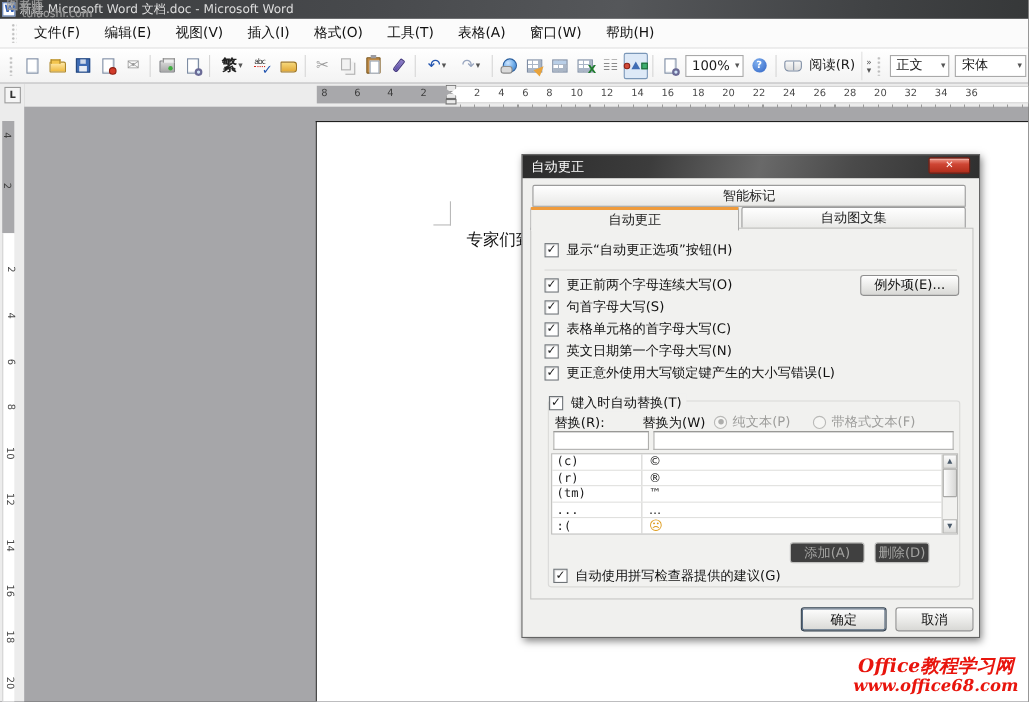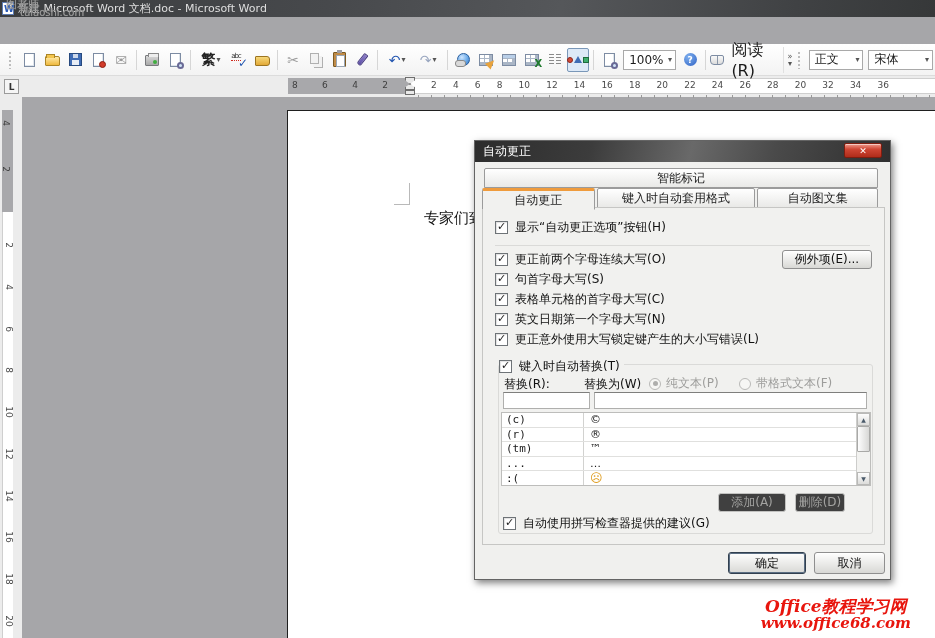--- a/index.html
+++ b/index.html
@@ -70,21 +70,21 @@
   .i-pencil { position:absolute; right:-3px; bottom:-3px; width:0; height:0; border-left:4px solid transparent; border-right:4px solid transparent; border-bottom:9px solid #e8a33c; transform:rotate(45deg); }
   .i-x { position:absolute; right:-4px; bottom:-4px; color:#1f7a2d; font-weight:bold; font-size:10px; }
   .i-cols { display:flex; gap:2px; }
   .i-cols span { width:5px; height:12px; background:repeating-linear-gradient(to bottom,#8a8a8a 0 1px,transparent 1px 3px); }
   .i-draw { display:flex; align-items:center; gap:1px; }
   .i-draw .c { width:6px; height:6px; border-radius:50%; background:#d24b3a; border:1px solid #8e2418; }
   .i-draw .t { width:0; height:0; border-left:4px solid transparent; border-right:4px solid transparent; border-bottom:7px solid #3f6cb4; }
   .i-draw .s { width:6px; height:6px; background:#3fae6f; border:1px solid #1f6a3d; }
   .i-help { width:13px; height:13px; border-radius:50%; background:radial-gradient(circle at 35% 30%,#7fb0ef,#2f62c4); color:#fff; font-size:9px; font-weight:bold; display:flex; align-items:center; justify-content:center; }
   .combo { height:20px; background:#fff; border:1px solid #a9a9a9; display:flex; align-items:center; justify-content:space-between; padding:0 3px 0 5px; font-size:12px; margin:0 2px; }
-  .tb-label { font-size:16px; margin-left:3px; }
+  .tb-label { font-size:12px; margin-left:3px; }
   .tb-overflow { width:15px; height:26px; display:flex; flex-direction:column; align-items:center; justify-content:center; color:#555; font-size:8px; line-height:7px; border-left:1px solid #e0e0e0; margin-left:2px; }
 
   
   .ruler-row { position:absolute; top:76px; left:22px; right:0; height:21px; background:#ececec; z-index:3; }
   .tabstop-box { position:absolute; left:4px; top:79px; width:15px; height:15px; background:#f5f5f5; border:1px solid #9b9b9b; font-size:9px; font-weight:bold; color:#333; display:flex; align-items:center; justify-content:center; z-index:4; }
   .hband-gray { position:absolute; left:288px; top:78px; width:122px; height:16px; background:#a8a8ab; z-index:3; }
   .hband-white { position:absolute; left:410px; top:78px; right:0; height:16px; background:#fff; border-top:1px solid #cfcfcf; border-bottom:1px solid #cfcfcf; z-index:3; }
   .hnums { position:absolute; display:flex; justify-content:space-between; font-size:9px; color:#4a4a4a; z-index:4; }
   .hnums.gray { left:292px; top:80px; width:96px; color:#3e3e3e; }
   .hnums.white { left:431px; top:80px; width:458px; }
@@ -152,21 +152,21 @@
   .ac-row:last-child .ac-to { color:#dd9a1a; font-size:12px; }
   .vsb { width:14px; border-left:1px solid #cdcdcb; background:#f2f2f0; display:flex; flex-direction:column; }
   .vsb .sb-btn { height:13px; background:linear-gradient(#fdfdfd,#dcdcda); border:1px solid #b9b9b7; font-size:6px; color:#4a5a6a; display:flex; align-items:center; justify-content:center; }
   .vsb .sb-track { flex:1; position:relative; }
   .vsb .sb-thumb { position:absolute; left:0; right:0; top:0; height:26px; background:linear-gradient(90deg,#fdfdfd,#d8d8d6); border:1px solid #a9a9a7; border-radius:1px; }
   .grp-btn { position:absolute; height:19px; }
   .btnrow-ok { position:absolute; left:253px; top:411px; width:78px; height:22px; }
   .btnrow-cancel { position:absolute; left:339px; top:411px; width:71px; height:22px; }
 
   
-  .footer-wm { position:absolute; right:24px; bottom:6px; z-index:60; text-align:center;
+  .footer-wm { position:absolute; right:9px; bottom:6px; z-index:60; text-align:center;
     color:#e8150d; font-style:italic; font-weight:bold; line-height:1.05;
     font-family:"DejaVu Serif","Liberation Serif",serif; }
   .footer-wm .l1 { font-size:17px; }
   .footer-wm .l2 { font-size:15px; }
 </style>
 </head>
 <body>
 
 <div id="screen">
 
@@ -174,20 +174,34 @@
     <span class="doc-icon">
         <span>W</span>
       </span>
     <span>新建 Microsoft Word 文档.doc - Microsoft Word</span>
   </div>
   <div class="tb-watermark">
     <div>图老师</div>
     <div class="l2">tulaoshi.com</div>
   </div>
 
+  <div class="menubar">
+    <span class="grip"></span>
+    <div style="display:flex">
+        <span class="menu-item">文件(F)</span>
+        <span class="menu-item">编辑(E)</span>
+        <span class="menu-item">视图(V)</span>
+        <span class="menu-item">插入(I)</span>
+        <span class="menu-item">格式(O)</span>
+        <span class="menu-item">工具(T)</span>
+        <span class="menu-item">表格(A)</span>
+        <span class="menu-item">窗口(W)</span>
+        <span class="menu-item">帮助(H)</span>
+      </div>
+  </div>
 
   <div class="toolbar">
     <span class="grip"></span>
     <span class="tbi">
         <span class="i-page"></span>
       </span>
     <span class="tbi">
         <span class="i-folder"></span>
       </span>
     <span class="tbi">
@@ -381,23 +395,20 @@
       </div>
 
     <div class="tabs tabs1">
       <div class="tab" style="flex:183">
           <span>智能标记</span>
         </div>
     </div>
     <div class="tabs tabs2">
       <div class="tab active" style="flex:113">
           <span>自动更正</span>
-        </div>
-      <div class="tab" style="flex:160">
-          <span>键入时自动套用格式</span>
         </div>
       <div class="tab" style="flex:121">
           <span>自动图文集</span>
         </div>
     </div>
 
     <div class="tabpage">
       <div class="cbrow" style="top:11px">
         <span class="cb">
             <span class="tick">✓</span>

